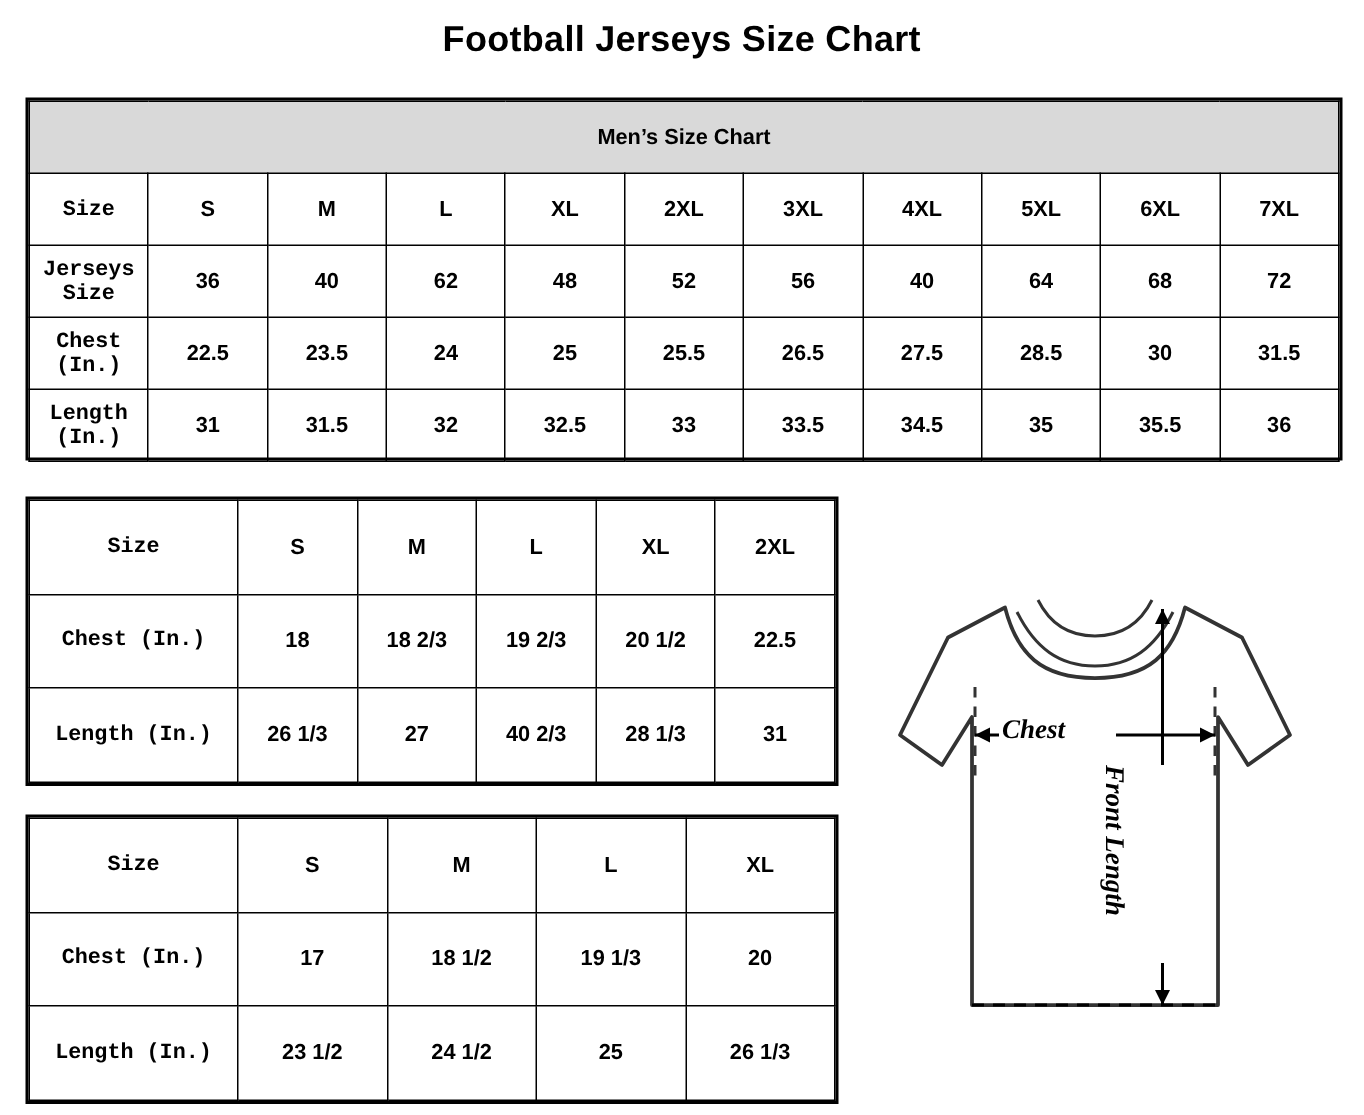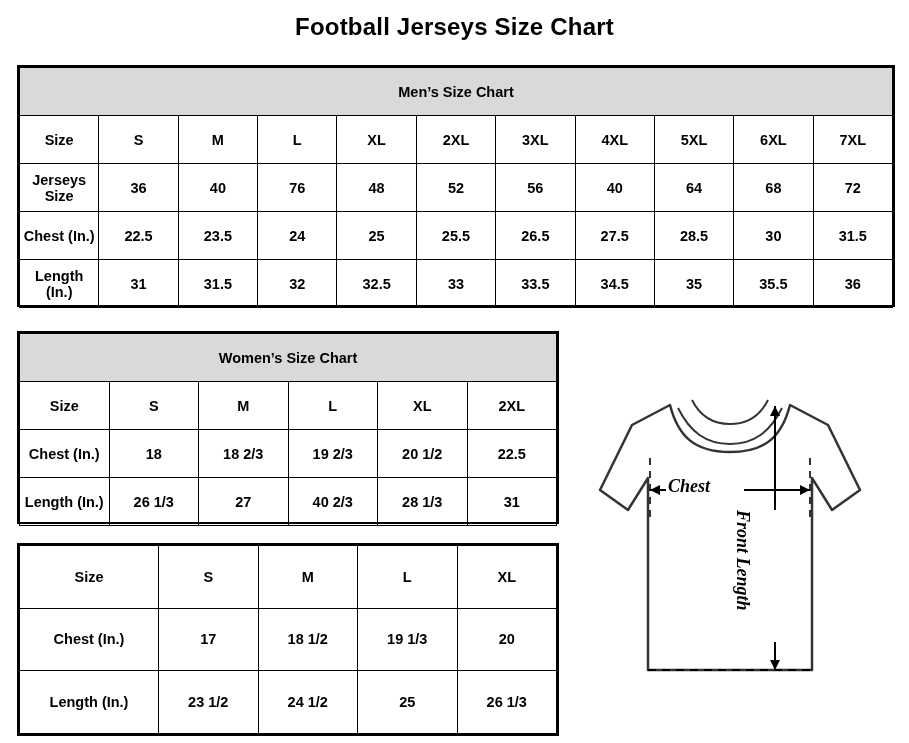--- a/index.html
+++ b/index.html
@@ -44,20 +44,21 @@
   }
   td.section-header {
     background: #d9d9d9;
     font-size: 17px;
     font-weight: bold;
     height: 50px;
   }
   td.row-label {
     font-size: 14.5px;
     font-weight: bold;
+    font-family: Liberation Mono, monospace;
   }
   
   #mens-chart {
     left: 17px;
     top: 65px;
     width: 874px;
     height: 238px;
   }
   #mens-chart table.size-table td { height: 47px; margin-top: 36px; }
   #mens-chart td.section-header { height: 50px; }
@@ -130,21 +131,21 @@
         <td>3XL</td>
         <td>4XL</td>
         <td>5XL</td>
         <td>6XL</td>
         <td>7XL</td>
       </tr>
       <tr>
         <td class="row-label">Jerseys Size</td>
         <td>36</td>
         <td>40</td>
-        <td>76</td>
+        <td>62</td>
         <td>48</td>
         <td>52</td>
         <td>56</td>
         <td>40</td>
         <td>64</td>
         <td>68</td>
         <td>72</td>
       </tr>
       <tr>
         <td class="row-label">Chest (In.)</td>
@@ -173,23 +174,20 @@
         <td>36</td>
       </tr>
     </tbody>
   </table>
 </div>
 
 <div class="chart-block" id="womens-chart">
   <table class="size-table">
     <tbody>
       <tr>
-        <td class="section-header" colspan="6">Women’s Size Chart</td>
-      </tr>
-      <tr>
         <td class="row-label" style="width:138px">Size</td>
         <td>S</td>
         <td>M</td>
         <td>L</td>
         <td>XL</td>
         <td>2XL</td>
       </tr>
       <tr>
         <td class="row-label">Chest (In.)</td>
         <td>18</td>

